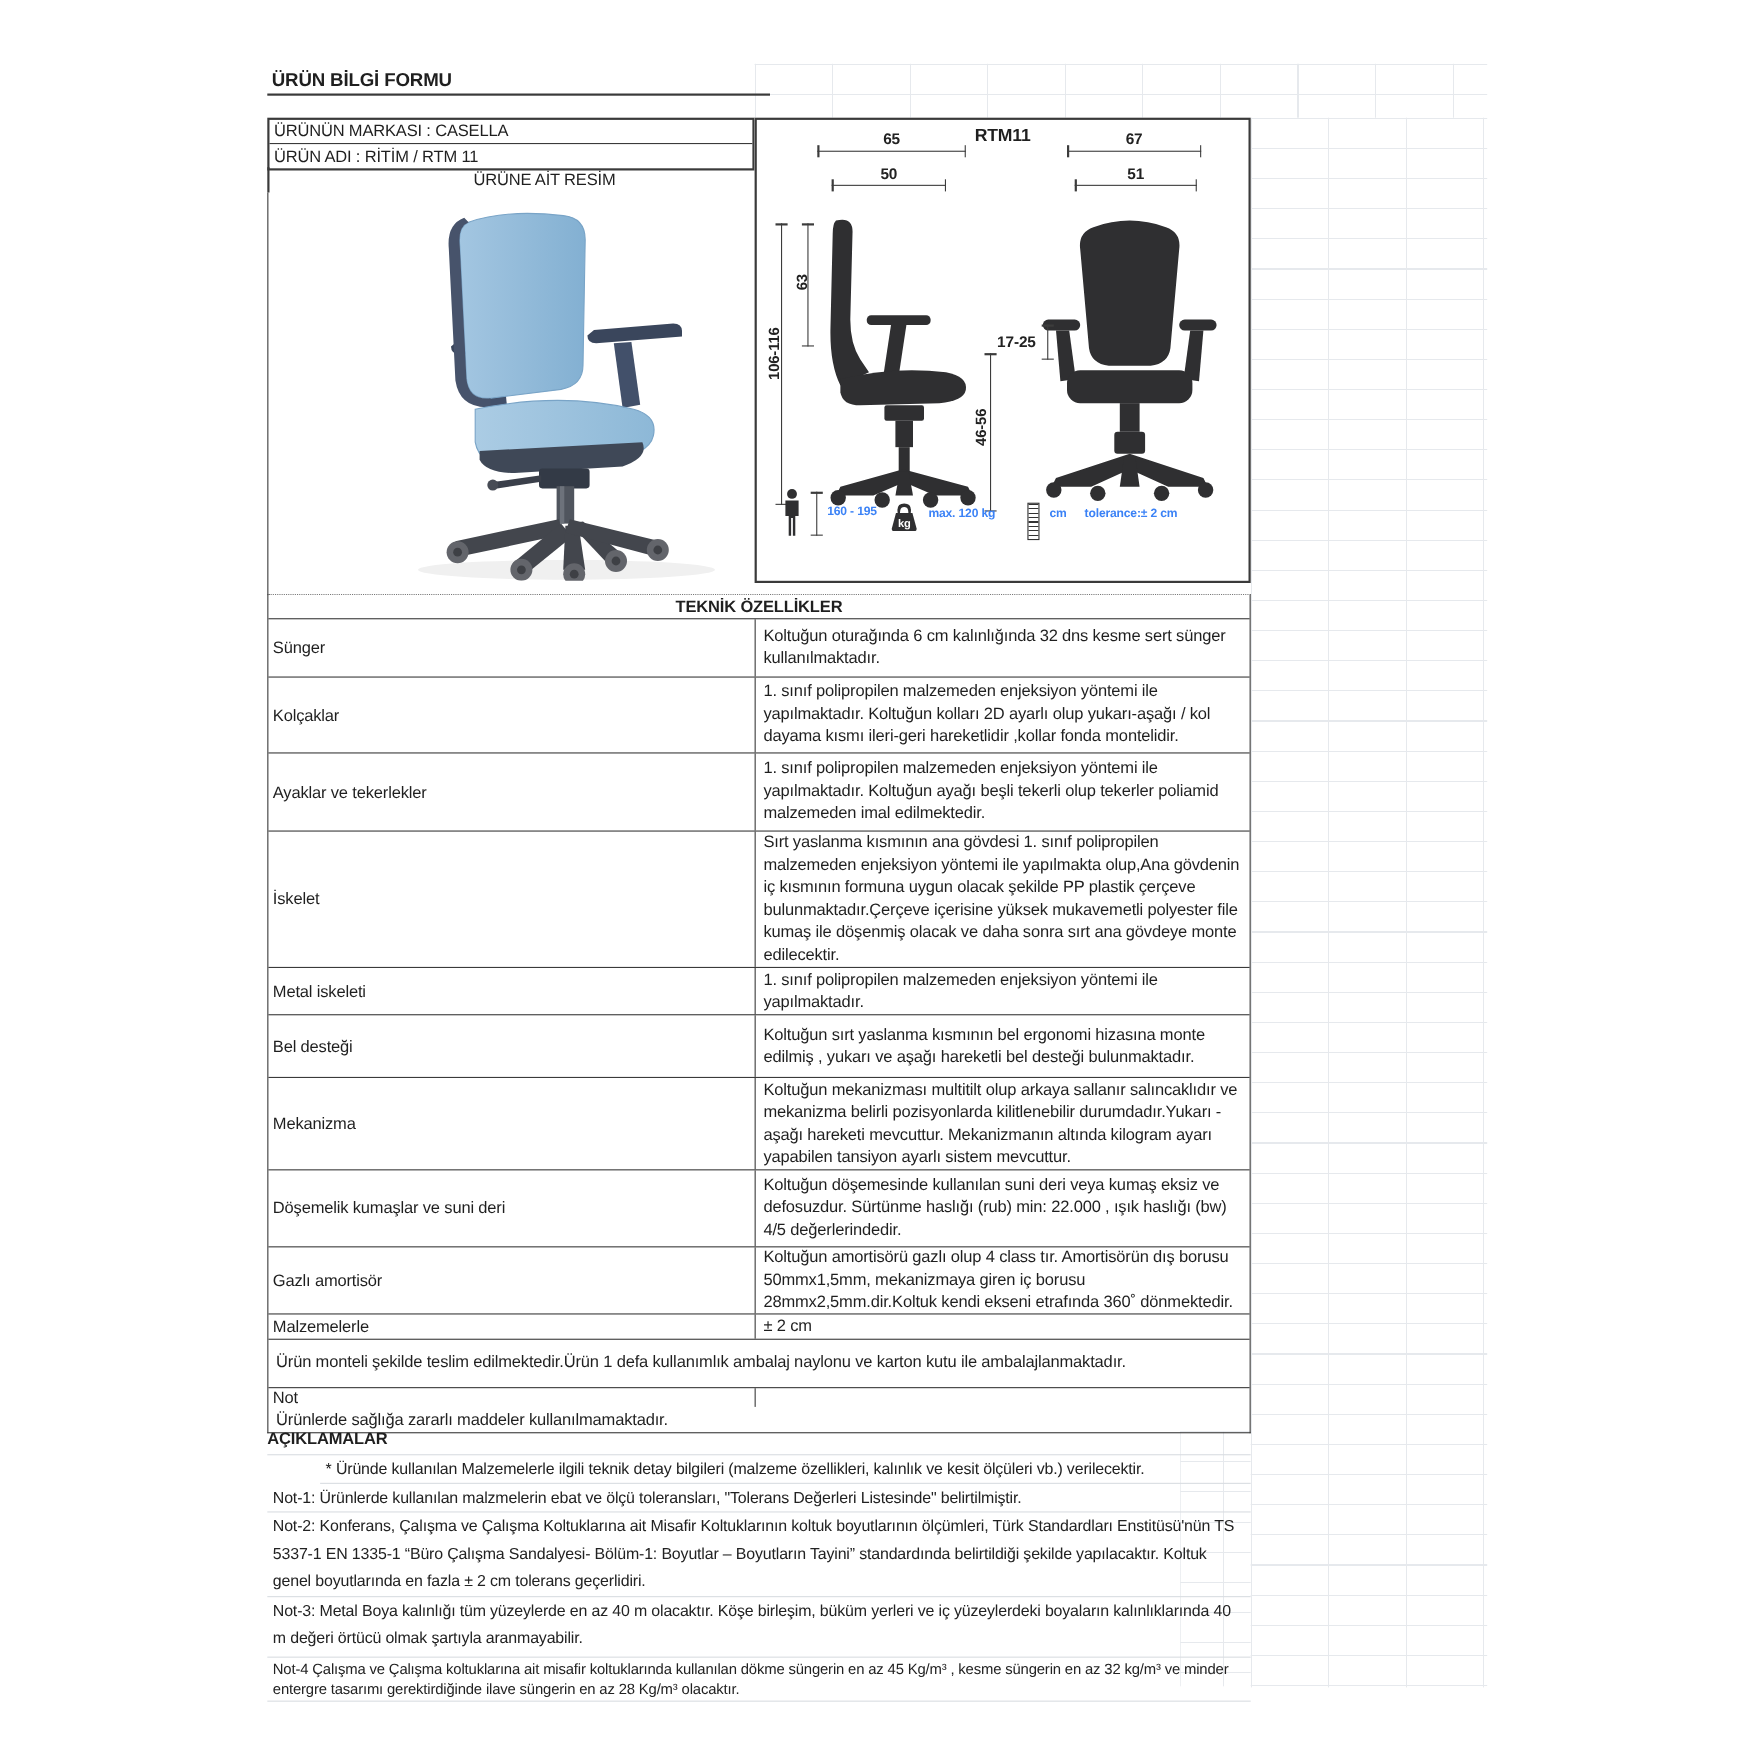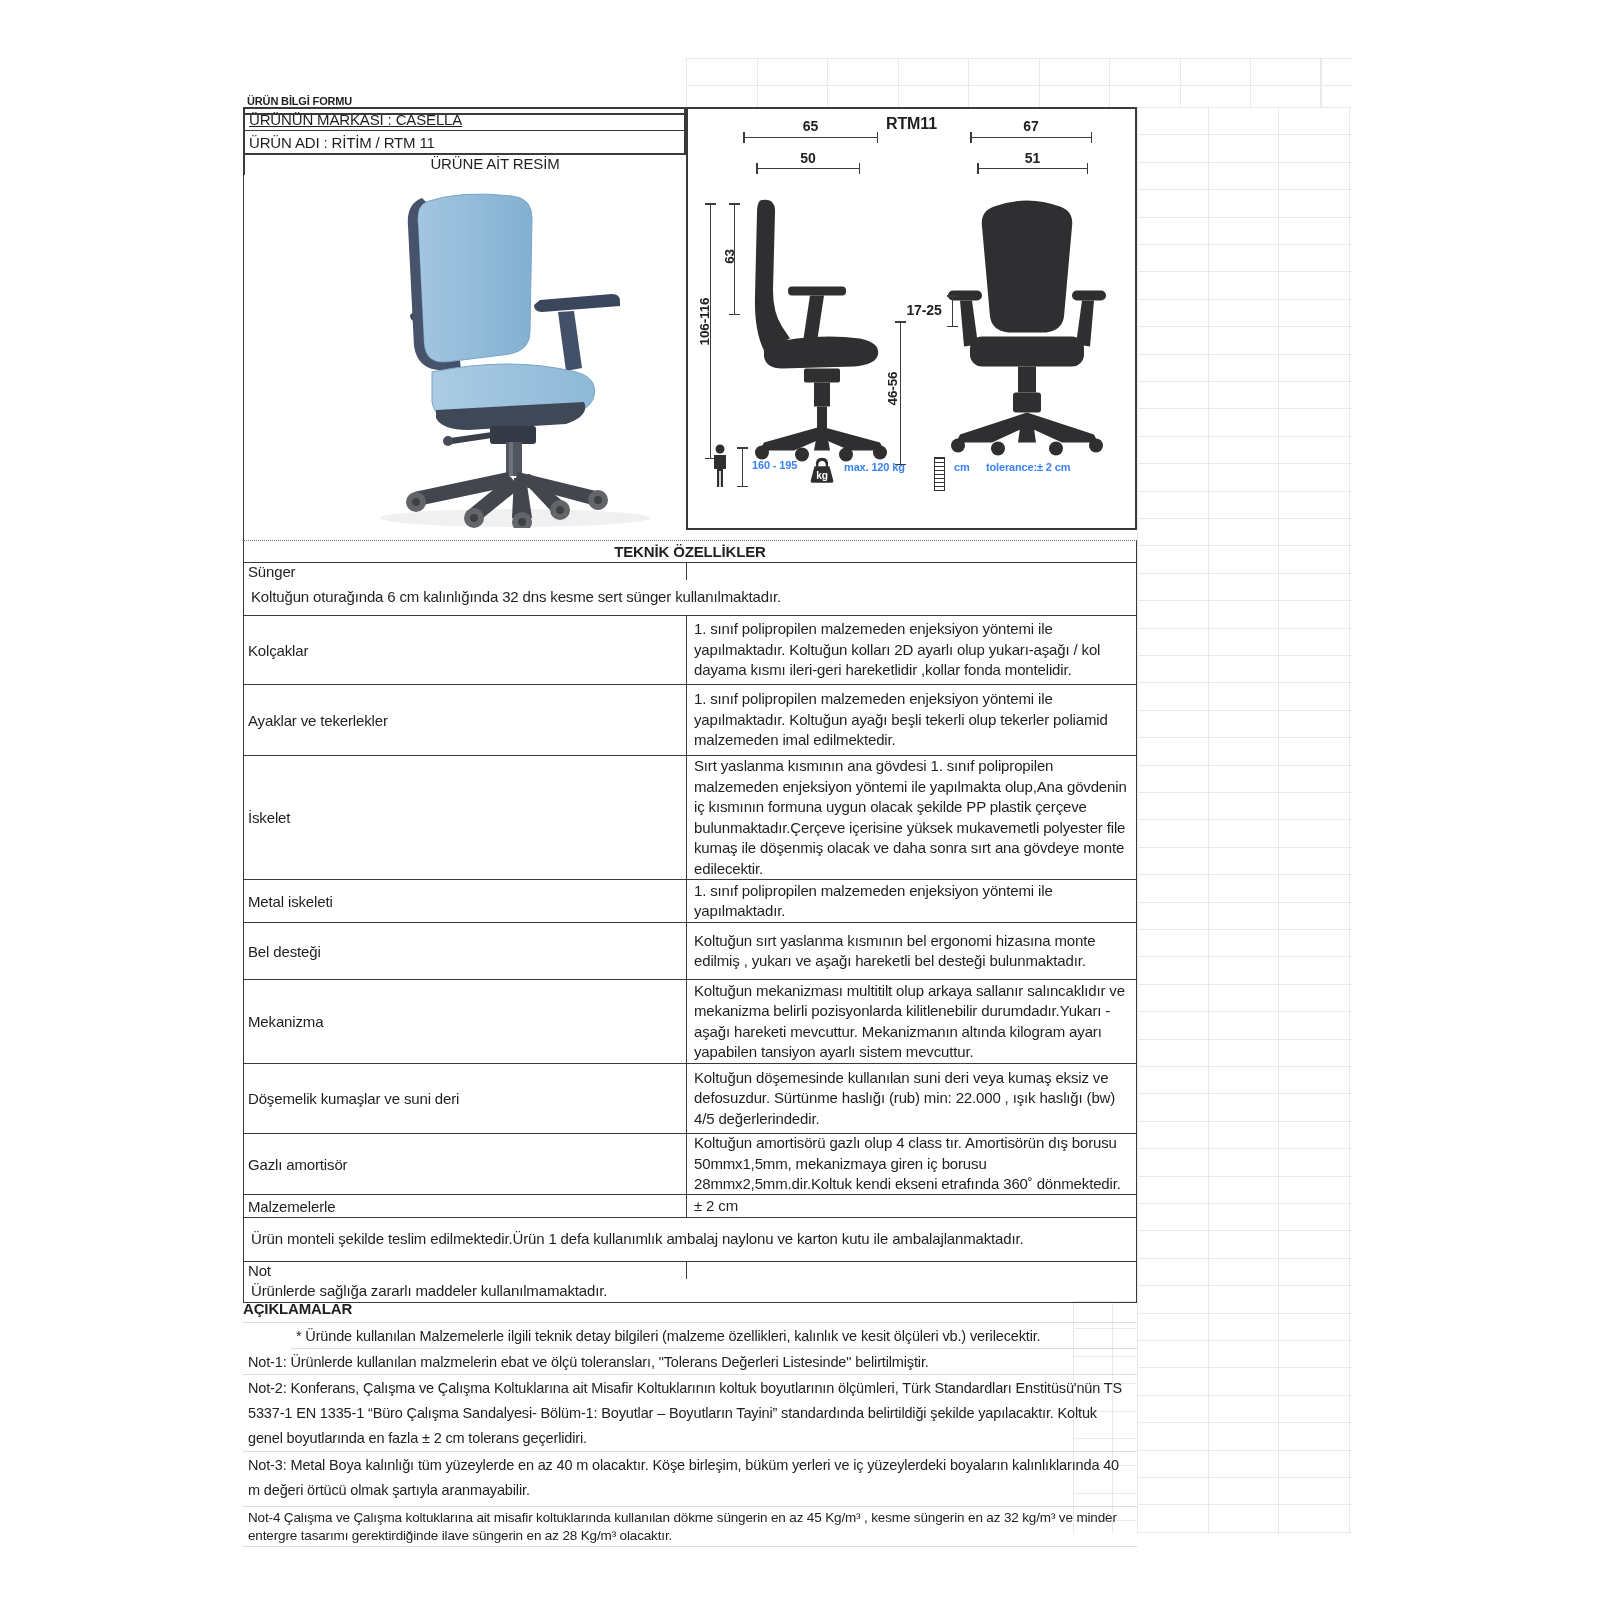--- a/index.html
+++ b/index.html
@@ -13,26 +13,26 @@
   
   .grid{
     position:absolute;pointer-events:none;
     background-image:
       repeating-linear-gradient(to bottom,#e6e9ed 0,#e6e9ed 1px,transparent 1px,transparent 27.4px),
       repeating-linear-gradient(to right,#e6e9ed 0,#e6e9ed 1px,transparent 1px,transparent 70.5px);
   }
   
   .page-title{
     left:243px;top:60px;width:457px;height:27px;
-    border-bottom:2px solid #3a3a3a;font-size:11px;font-weight:bold;
-    padding-left:4px;display:flex;align-items:center;margin-top:28px;
+    border-bottom:2px solid #3a3a3a;font-size:17px;font-weight:bold;
+    padding-left:4px;display:flex;align-items:center;
   }
   .brandbox{left:243px;top:107px;width:443px;border:2px solid #3a3a3a;}
   .brandrow{height:22px;display:flex;align-items:center;padding-left:4px;font-size:15px;}
-  .brandrow.first{border-bottom:1.5px solid #3a3a3a;text-decoration:underline;}
+  .brandrow.first{border-bottom:1.5px solid #3a3a3a;}
   .resimrow{
     left:243px;top:152px;width:503px;height:23px;
     border-left:2px solid #3a3a3a;border-right:1px dotted #888;
     display:flex;align-items:center;justify-content:center;font-size:15px;
   }
   .left-edge{left:243px;top:175px;width:0;height:366px;border-left:1.5px solid #3a3a3a;}
   
   .diagram{left:686px;top:107px;width:451px;height:423px;border:2px solid #3a3a3a;background:#fff;}
   .diagram .model{position:absolute;left:0;top:6px;width:100%;text-align:center;font-weight:bold;font-size:16px;}
   .dimlab{position:absolute;font-weight:bold;font-size:14px;color:#222;text-align:center;}
@@ -216,21 +216,21 @@
   <div class="icolab" style="left:156px;top:352px;">max. 120 kg</div>
 
   <div class="ruler" style="left:246px;top:348px;"></div>
   <div class="icolab" style="left:266px;top:352px;">cm</div>
   <div class="icolab" style="left:298px;top:352px;">tolerance:± 2 cm</div>
 </div>
 
 <div class="abs specs">
   <div class="thead">TEKNİK ÖZELLİKLER</div>
 
-  <div class="srow" style="height:53px;flex-direction:column;">
+  <div class="srow" style="height:53px;">
     <div class="scell-l">Sünger</div>
     <div class="scell-r">Koltuğun oturağında 6 cm  kalınlığında 32 dns kesme sert sünger kullanılmaktadır.</div>
   </div>
   <div class="srow" style="height:69px;">
     <div class="scell-l">Kolçaklar</div>
     <div class="scell-r"> 1. sınıf polipropilen malzemeden enjeksiyon yöntemi ile yapılmaktadır. Koltuğun kolları 2D ayarlı olup yukarı-aşağı / kol dayama kısmı ileri-geri hareketlidir ,kollar  fonda montelidir.</div>
   </div>
   <div class="srow" style="height:71px;">
     <div class="scell-l">Ayaklar ve tekerlekler</div>
     <div class="scell-r"> 1. sınıf polipropilen malzemeden enjeksiyon yöntemi ile yapılmaktadır. Koltuğun ayağı beşli tekerli olup tekerler poliamid malzemeden imal edilmektedir.</div>

